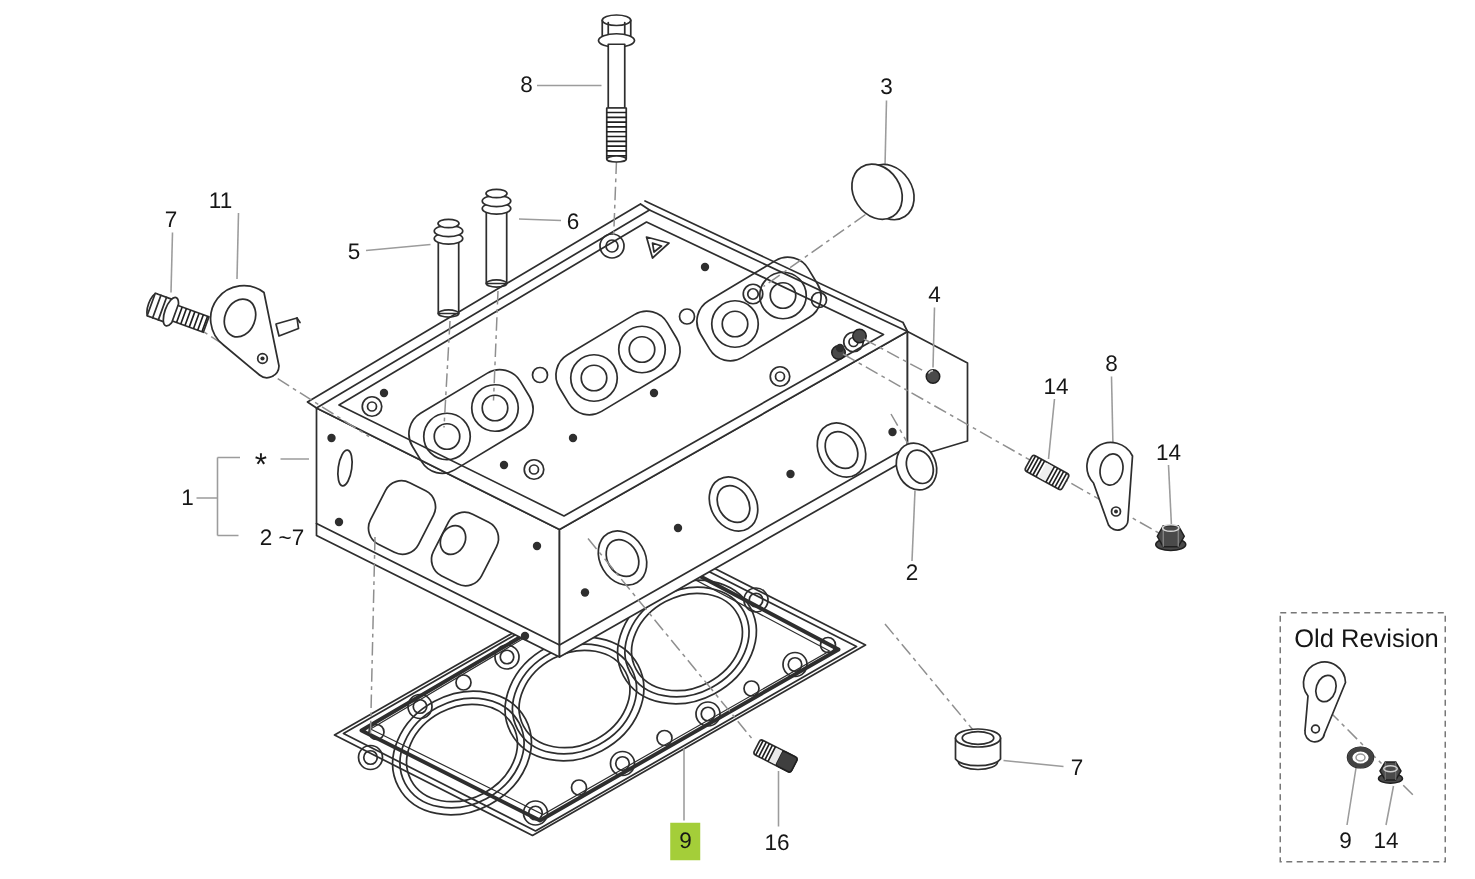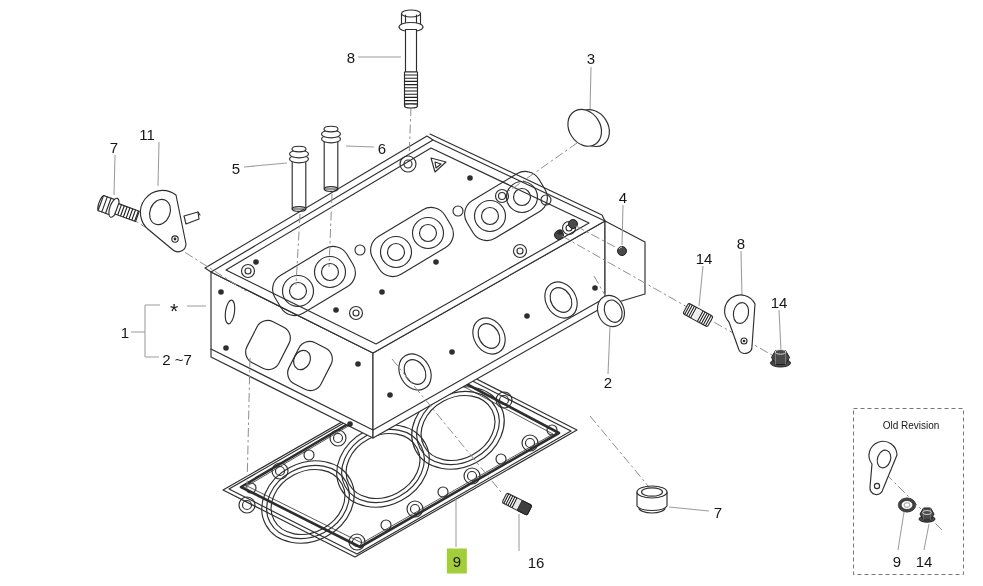--- a/index.html
+++ b/index.html
@@ -13,21 +13,21 @@
   .band{fill:none;stroke:var(--line);stroke-width:2.6;stroke-linejoin:round;}
   .dot{fill:var(--line);stroke:none;}
   .dk{fill:#4a4a4a;stroke:#1f1f1f;stroke-width:1;}
   .leader{fill:none;stroke:var(--leader);stroke-width:1.05;}
   .axis{fill:none;stroke:#8f8f8f;stroke-width:1;stroke-dasharray:9 3 2.5 3;}
   .hatch{stroke:#1f1f1f;stroke-width:1.1;}
   .callout{position:absolute;transform:translate(-50%,-50%);font-size:15px;color:#161616;
            white-space:nowrap;line-height:1;user-select:none;}
   .callout.hl{background:var(--hl);padding:5px 6px;}
   .callout.star{font-size:21px;}
-  .oldrev-title{font-size:10px;}
+  .oldrev-title{font-size:17px;}
 </style>
 </head>
 <body>
 
 <div class="stage" style="--hl: #a4ce39; --line: #2e2e2e; --leader: #9c9c9c;">
 <svg width="983" height="586" viewBox="0 0 983 586">
 
   <g>
     <path class="fw" d="M223,490 L445,363 L577,430 L355,557 Z"></path>
     <path class="ln" d="M229,489 L443,366 L571,431 L357,554 Z"></path>
@@ -321,20 +321,20 @@
   <div class="callout" style="left:147px;top:134px">11</div>
   <div class="callout" style="left:236px;top:168px">5</div>
   <div class="callout" style="left:382px;top:148px">6</div>
   <div class="callout" style="left:623px;top:197px">4</div>
   <div class="callout" style="left:704px;top:258px">14</div>
   <div class="callout" style="left:741px;top:243px">8</div>
   <div class="callout" style="left:779px;top:302px">14</div>
   <div class="callout" style="left:608px;top:382px">2</div>
   <div class="callout" style="left:125px;top:332px">1</div>
   <div class="callout star" style="left:174px;top:310px">*</div>
-  <div class="callout" style="left:177px;top:359px">2 ~7</div>
+  <div class="callout" style="left:188px;top:359px">2 ~7</div>
   <div class="callout hl" style="left:457px;top:561px">9</div>
-  <div class="callout" style="left:536px;top:562px">16</div>
+  <div class="callout" style="left:518px;top:562px">16</div>
   <div class="callout" style="left:718px;top:512px">7</div>
   <div class="callout oldrev-title" style="left:911px;top:426px">Old Revision</div>
   <div class="callout" style="left:897px;top:561px">9</div>
   <div class="callout" style="left:924px;top:561px">14</div>
 </div>
 
 </body></html>

